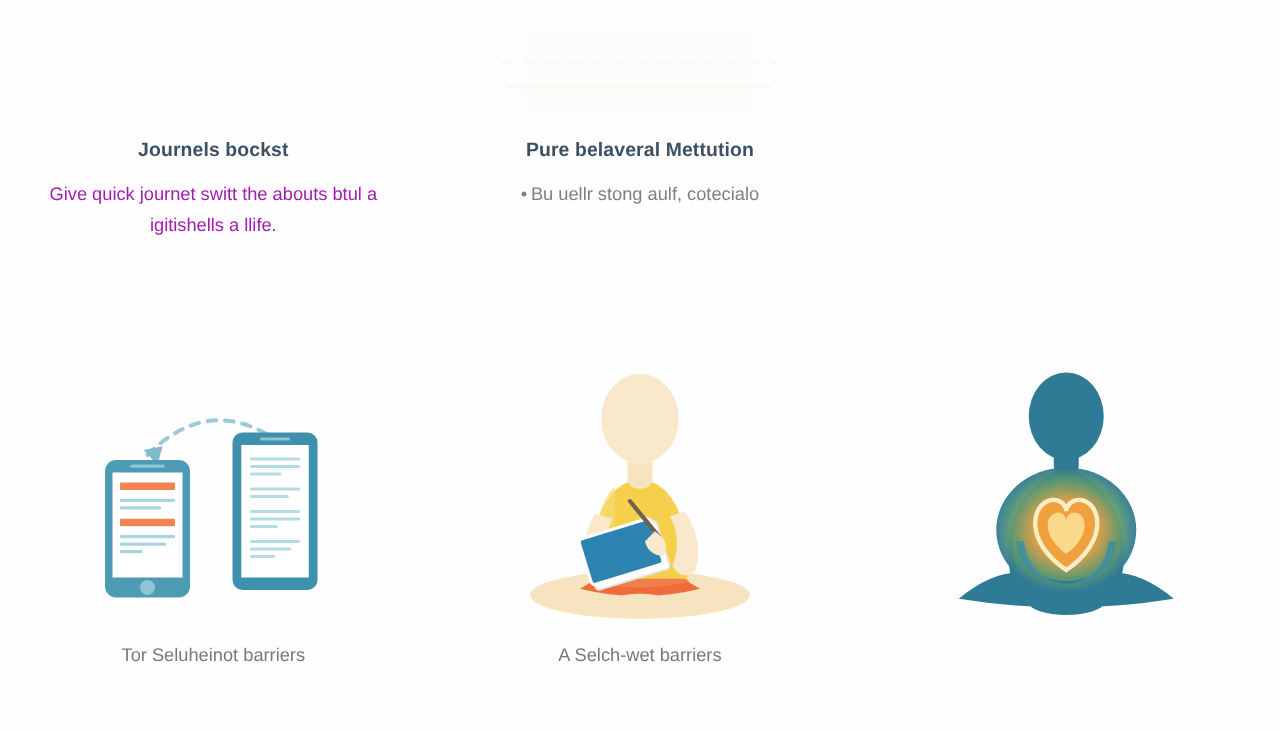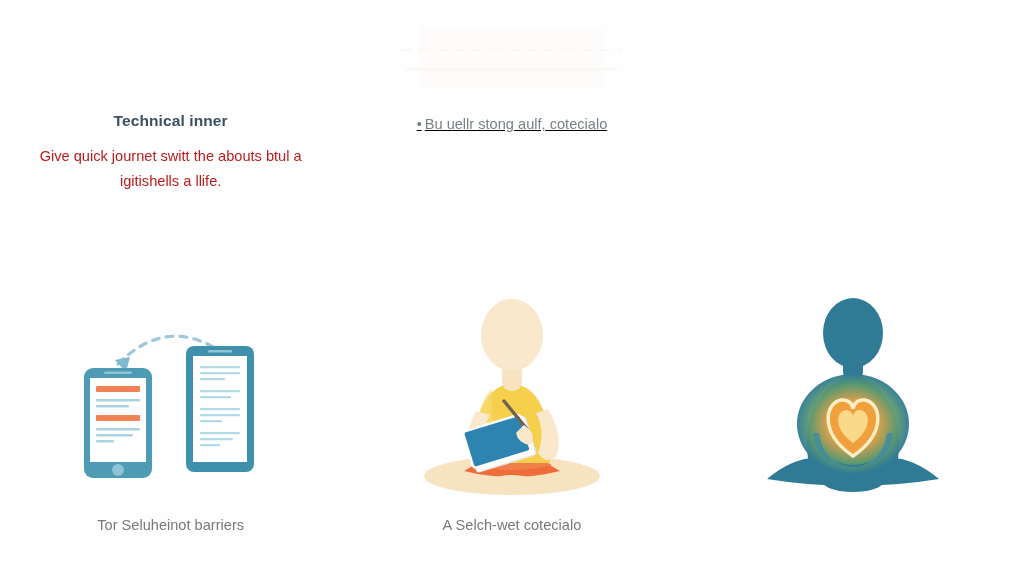--- a/index.html
+++ b/index.html
@@ -24,24 +24,24 @@
     display:flex;
   }
   .col{width:341.3px;box-sizing:border-box;padding:0 26px;text-align:center;}
   .col h3{
     margin:0 0 14px 0;
     font-size:15.5px;font-weight:bold;color:#3c5063;
     letter-spacing:.1px;
   }
   .col p{
     margin:0;
-    font-size:14.6px;line-height:1.72;color:#b91c1c;
+    font-size:14.6px;line-height:1.72;color:#a21caf;
     font-weight:400;
   }
-  .bullets{list-style:none;margin:0;padding:0;text-decoration:underline;}
+  .bullets{list-style:none;margin:0;padding:0;}
   .bullets li{
     font-size:14.6px;line-height:1.72;color:#7b8084;margin-bottom:12px;
   }
   .bullets li .dot{margin-right:3px;}
 
   .figs{position:absolute;top:283px;left:0;width:1024px;display:flex;}
   .fig{width:341.3px;display:flex;align-items:flex-end;justify-content:center;height:215px;}
 
   .caps{position:absolute;top:517px;left:0;width:1024px;display:flex;}
   .cap{width:341.3px;text-align:center;font-size:14.6px;color:#76797c;}
@@ -51,26 +51,27 @@
 
 <div class="ghost">
   <div class="gbox"></div>
   <div class="gdash"></div>
   <div class="gline"></div>
 </div>
 
 <div class="cols">
 
   <div class="col">
-    <h3>Technical inner</h3>
+    <h3>Journels bockst</h3>
     <p>Give quick journet switt the abouts btul a igitishells a llife.</p>
   </div>
 
 
   <div class="col">
+    <h3>Pure belaveral Mettution</h3>
     <ul class="bullets">
       <li><span class="dot">•</span><span>Bu uellr stong aulf, cotecialo</span></li>
     </ul>
   </div>
 </div>
 
 <div class="figs">
 
   <div class="fig">
     <svg width="230" height="200" viewBox="0 0 230 200">
@@ -150,14 +151,14 @@
       <path d="M100 150 C80 136 83 118 93 117 C98 117 100 121 100 124 C100 121 102 117 107 117 C117 118 120 136 100 150 Z" fill="#fbd98a"></path>
       <path d="M60 140 Q62 168 96 176 Q70 168 66 140 Z" fill="#3d8ba3" opacity=".8"></path>
       <path d="M140 140 Q138 168 104 176 Q130 168 134 140 Z" fill="#3d8ba3" opacity=".8"></path>
       <path d="M82 168 Q100 180 118 168 Q100 176 82 168 Z" fill="#2f7b95"></path>
     </svg>
   </div>
 </div>
 
 <div class="caps">
   <div class="cap">Tor Seluheinot barriers</div>
-  <div class="cap">A Selch-wet cotecialo</div>
+  <div class="cap">A Selch-wet barriers</div>
 </div>
 
 </body></html>

